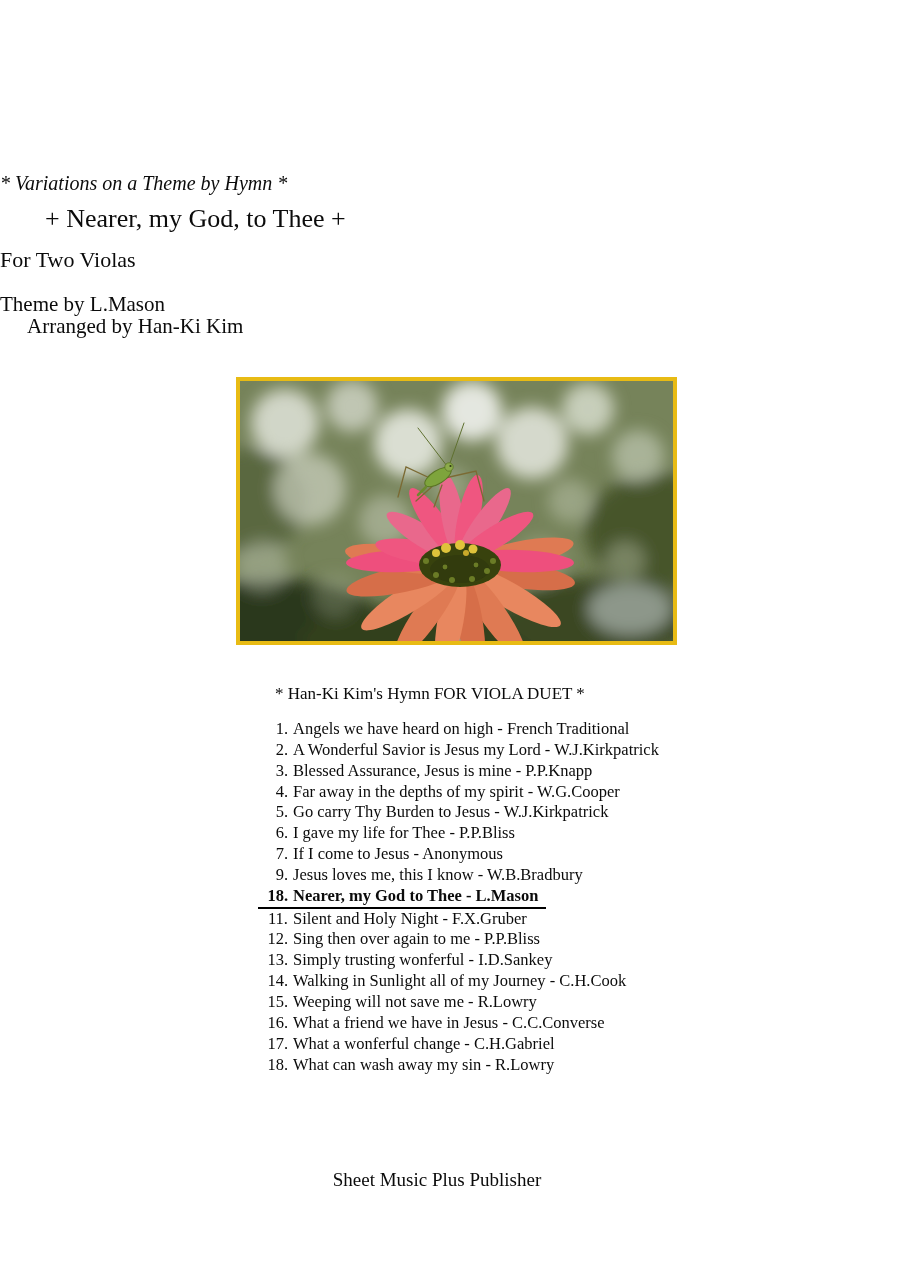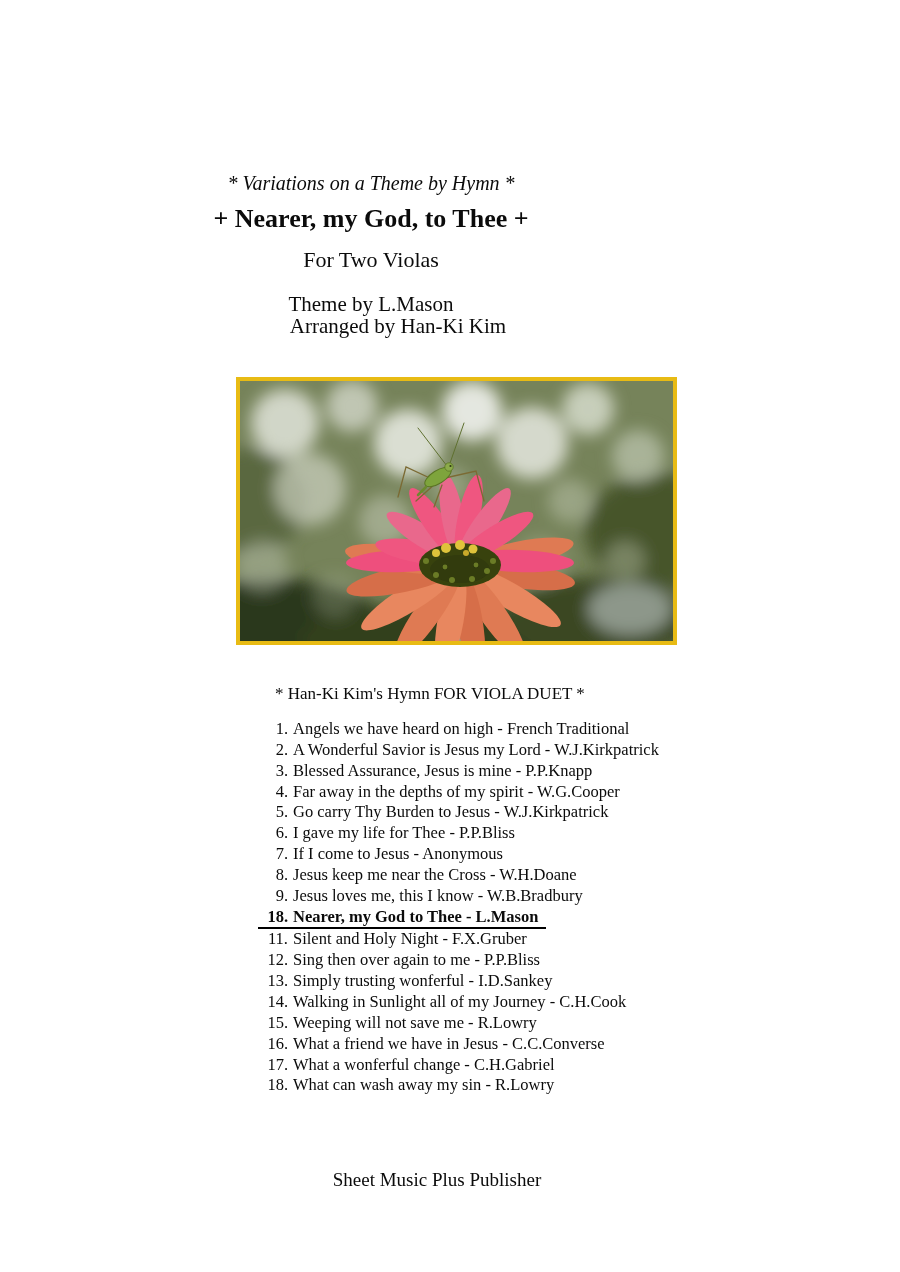--- a/index.html
+++ b/index.html
@@ -1,23 +1,23 @@
 <!DOCTYPE html>
 <html><head>
 <meta charset="utf-8">
 <style>
   html,body{margin:0;padding:0;}
   body{
     width:900px;height:1272px;background:#ffffff;position:relative;
     font-family:"Liberation Serif", serif;color:#0b0b0b;overflow:hidden;
   }
   .abs{position:absolute;}
-  .center{left:0;width:742px;text-align:center;}
+  .center{left:0;width:742px;}
   .series-line{top:172px;font-style:italic;font-size:20px;}
-  .main-title{top:204px;font-size:26px;font-weight:bold;margin:0;}
+  .main-title{top:204px;font-size:26px;font-weight:normal;margin:0;padding-left:45px;}
   .subtitle{top:247px;font-size:22px;}
   .credit-theme{top:292px;font-size:21px;}
   .credit-arranger{top:314px;font-size:21px;padding-left:27px;}
   .photo-frame{
     left:236px;top:377px;width:441px;height:268px;
     border:4px solid #e8bb14;box-sizing:border-box;background:#76835a;
   }
   .photo-frame svg{display:block;}
   .list-heading{left:275px;top:684px;font-size:17px;}
   .hymn-list{left:258px;top:719px;font-size:16.5px;line-height:20.85px;}
@@ -164,23 +164,20 @@
   </div>
 
   <div class="hymn-row">
     <span class="hymn-wrap"><span class="hymn-num">6.</span><span class="hymn-title">I gave my life for Thee - P.P.Bliss</span></span>
   </div>
 
   <div class="hymn-row">
     <span class="hymn-wrap"><span class="hymn-num">7.</span><span class="hymn-title">If I come to Jesus - Anonymous</span></span>
   </div>
 
-  <div class="hymn-row">
-    <span class="hymn-wrap"><span class="hymn-num">8.</span><span class="hymn-title">Jesus keep me near the Cross - W.H.Doane</span></span>
-  </div>
 
   <div class="hymn-row">
     <span class="hymn-wrap"><span class="hymn-num">9.</span><span class="hymn-title">Jesus loves me, this I know - W.B.Bradbury</span></span>
   </div>
 
   <div class="hymn-row">
     <span class="hymn-wrap hl"><span class="hymn-num">18.</span><span class="hymn-title">Nearer, my God to Thee - L.Mason</span></span>
   </div>
 
   <div class="hymn-row">

